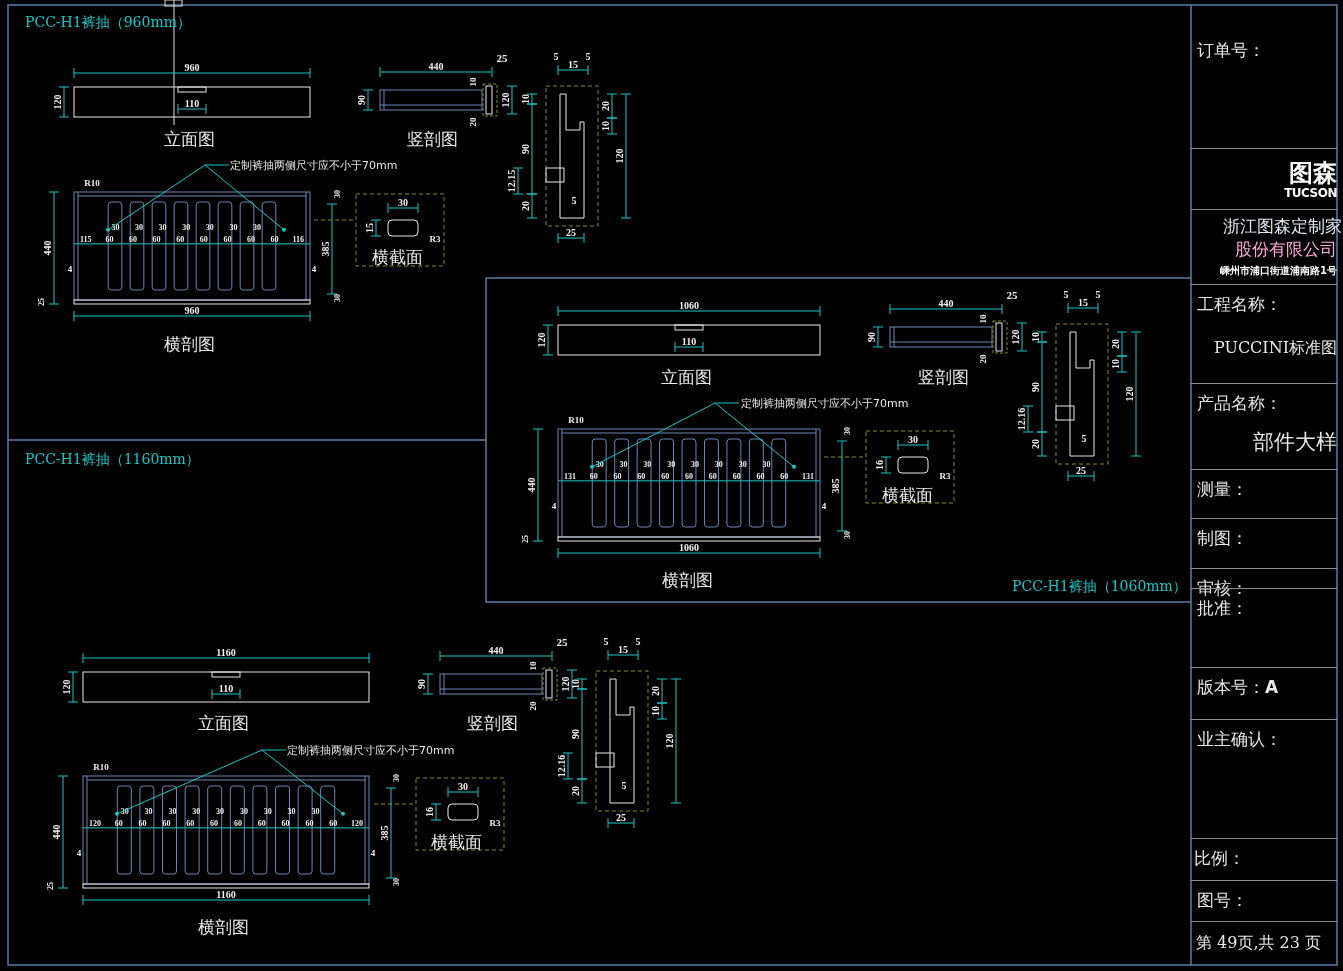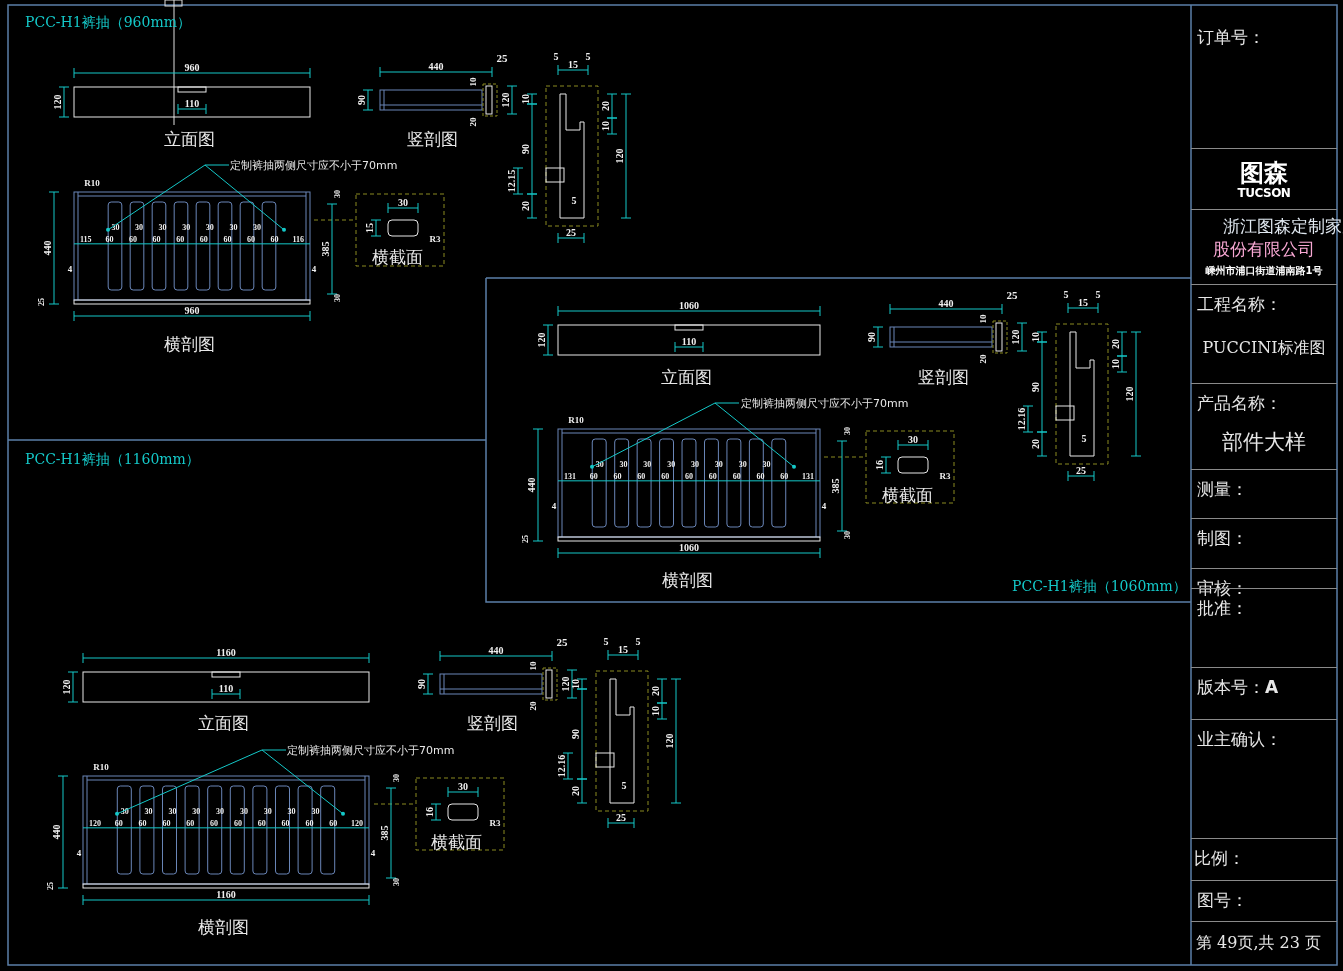--- a/index.html
+++ b/index.html
@@ -1,20 +1,20 @@
 <!DOCTYPE html>
 <html><head>
 <meta charset="utf-8">
 <style>
   html,body{margin:0;padding:0;background:#000;}
   body{width:1343px;height:971px;position:relative;overflow:hidden;font-family:"DejaVu Sans",sans-serif;}
   svg{position:absolute;left:0;top:0;}
   .tb{position:absolute;left:1191px;width:146px;border-top:1px solid #8a8a8a;color:#e6e6e6;font-size:17px;box-sizing:border-box;}
   .tb .lbl{position:absolute;left:6px;top:8px;white-space:nowrap;}
-  .tb .val{position:absolute;left:0;right:0;text-align:center;white-space:nowrap;}
+  .tb .val{position:absolute;left:0;right:0;text-align:right;white-space:nowrap;}
   .cyan-title{position:absolute;color:#14c8c8;font-family:"DejaVu Serif",serif;font-size:14px;white-space:nowrap;}
   .lbl-w{position:absolute;color:#e8e8e8;font-size:17px;white-space:nowrap;}
   .note{position:absolute;color:#e8e8e8;font-size:11px;white-space:nowrap;}
 </style>
 </head>
 <body>
 
 <svg id="cad" width="1343" height="971" viewBox="0 0 1343 971">
 
   <g fill="none" stroke="#5b7fa8" stroke-width="1.5">
@@ -640,21 +640,21 @@
 <div class="lbl-w" style="left:662px;top:569px;">横剖图</div>
 <div class="note" style="left:741px;top:396px;">定制裤抽两侧尺寸应不小于70mm</div>
 
 <div class="lbl-w" style="left:198px;top:712px;">立面图</div>
 <div class="lbl-w" style="left:467px;top:712px;">竖剖图</div>
 <div class="lbl-w" style="left:431px;top:831px;">横截面</div>
 <div class="lbl-w" style="left:198px;top:916px;">横剖图</div>
 <div class="note" style="left:287px;top:743px;">定制裤抽两侧尺寸应不小于70mm</div>
 
 <div>
-  <div class="tb" style="top:8px;height:143px;border-top:none;text-align:center;">
+  <div class="tb" style="top:21px;height:143px;border-top:none;text-align:center;">
     <span class="lbl" style="top:18px;">订单号：</span>
   </div>
   <div class="tb" style="top:148px;height:61px;">
     <div class="val" style="top:8px;font-size:24px;font-weight:bold;color:#fff;">图森</div>
     <div class="val" style="top:37px;font-size:12px;font-weight:bold;color:#fff;letter-spacing:-0.5px;">TUCSON</div>
   </div>
   <div class="tb" style="top:209px;height:75px;">
     <div class="val" style="top:5px;font-size:17px;color:#e0e8f0;padding-left:32px;">浙江图森定制家居</div>
     <div class="val" style="top:28px;font-size:17px;color:#f9a8d4;">股份有限公司</div>
     <div class="val" style="top:54px;font-size:10px;font-weight:bold;color:#fff;">嵊州市浦口街道浦南路1号</div>

